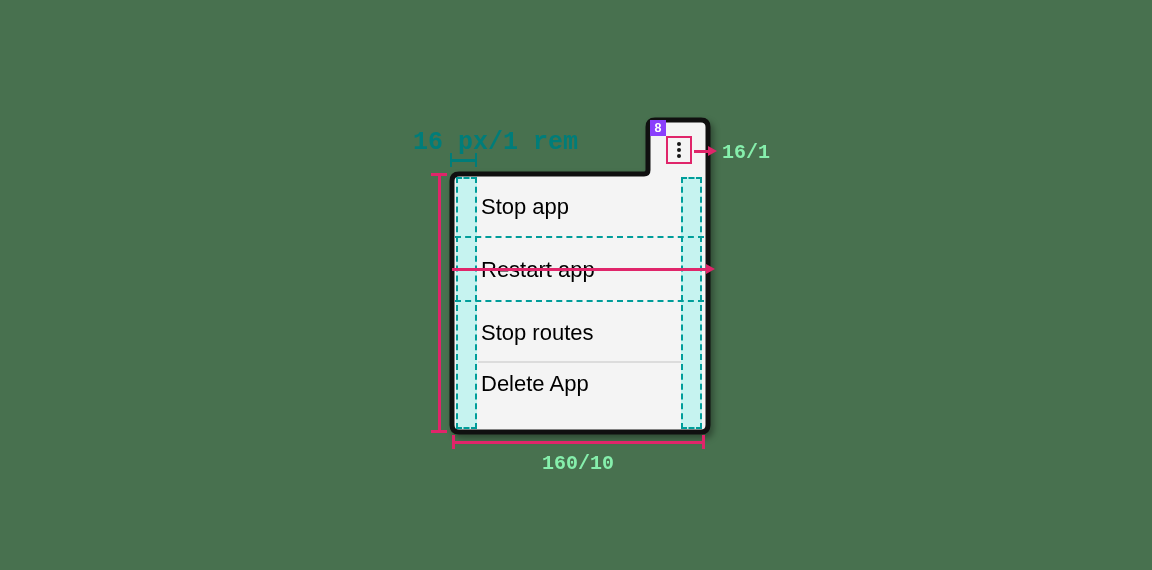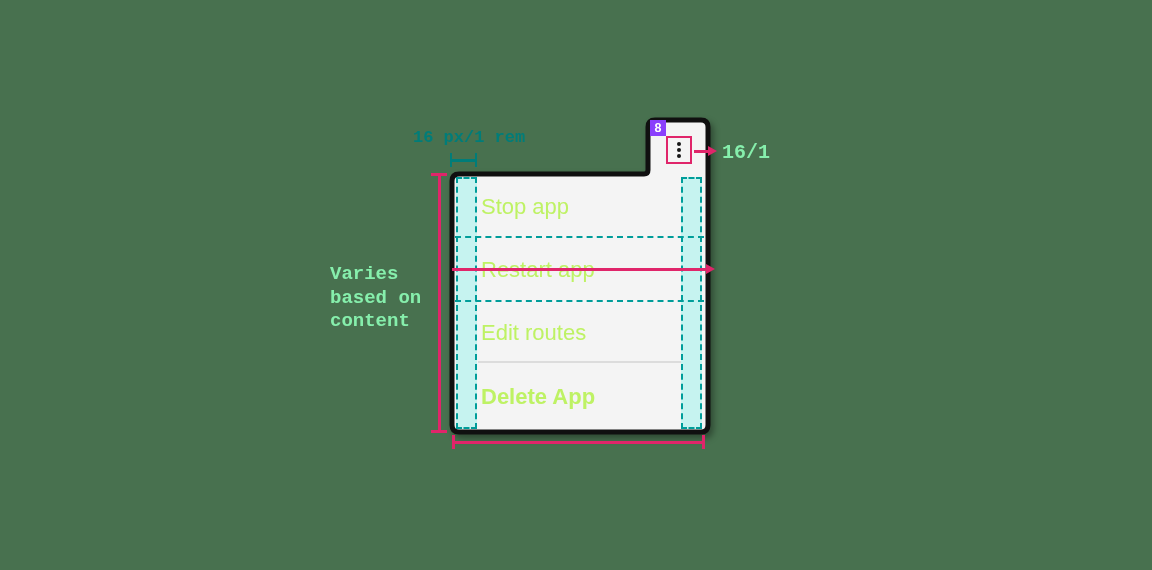--- a/index.html
+++ b/index.html
@@ -26,21 +26,21 @@
     height:0;
   }
 
   
   .menu-item{
     position:absolute;
     left:481px;
     height:24px;
     font-size:22px;
     line-height:24px;
-    color:#bef264;
+    color:#000000;
     white-space:nowrap;
   }
   .divider{background:#dcdcdc;}
 
   
   .icon-box{
     box-sizing:border-box;
     border:2.5px solid #e0256a;
     display:flex;flex-direction:column;
     align-items:center;justify-content:space-evenly;
@@ -91,49 +91,45 @@
   <div class="abs space-col" style="left:456px;top:177px;width:21px;height:252px;"></div>
   <div class="abs space-col" style="left:681px;top:177px;width:21px;height:252px;"></div>
 
   <div class="abs space-hline" style="left:455px;top:236px;width:249px;"></div>
   <div class="abs space-hline" style="left:455px;top:300px;width:249px;"></div>
 
   <div class="abs divider" style="left:478px;top:361px;width:203px;height:2px;"></div>
 
   <div class="menu-item" style="top:195px;">Stop app</div>
   <div class="menu-item" style="top:258px;">Restart app</div>
-  <div class="menu-item" style="top:321px;">Edit routes</div>
-  <div class="menu-item" style="top:385px;font-weight:bold;">Delete App</div>
+  <div class="menu-item" style="top:321px;">Stop routes</div>
+  <div class="menu-item" style="top:372px;">Delete App</div>
 
   <div class="abs icon-box" style="left:666px;top:136px;width:26px;height:28px;">
     <span class="dot"></span>
     <span class="dot"></span>
     <span class="dot"></span>
   </div>
 
   <div class="abs badge" style="left:650px;top:120px;width:16px;height:16px;">8</div>
 
-  <div class="abs mono teal" style="left:413px;top:128px;font-size:17px;">16 px/1 rem</div>
+  <div class="abs mono teal" style="left:413px;top:128px;font-size:25px;">16 px/1 rem</div>
   <div class="abs bracket-h" style="left:450px;top:153px;width:27px;height:14px;">
     <span class="mid"></span>
   </div>
 
   <div class="abs pink-line" style="left:694px;top:150px;width:16px;height:2.5px;"></div>
   <div class="abs arrow-right" style="left:708px;top:146px;"></div>
   <div class="abs mono pink" style="left:722px;top:141px;font-size:20px;">16/1</div>
 
   <div class="abs pink-line" style="left:452px;top:268px;width:258px;height:2.5px;"></div>
   <div class="abs arrow-right" style="left:706px;top:264px;"></div>
 
   <div class="abs pink-line" style="left:438px;top:174px;width:2.5px;height:258px;"></div>
   <div class="abs pink-line" style="left:431px;top:173px;width:16px;height:2.5px;"></div>
   <div class="abs pink-line" style="left:431px;top:430px;width:16px;height:2.5px;"></div>
-  <div class="abs mono pink" style="left:330px;top:263px;font-size:19px;line-height:23.5px;">
-    <div>Varies</div>
-    <div>based on</div>
-    <div>content</div>
-  </div>
 
   <div class="abs pink-line" style="left:452px;top:441px;width:252px;height:2.5px;"></div>
   <div class="abs pink-line" style="left:452px;top:435px;width:2.5px;height:14px;"></div>
   <div class="abs pink-line" style="left:702px;top:435px;width:2.5px;height:14px;"></div>
+  <div class="abs mono pink" style="left:452px;top:452px;width:252px;text-align:center;font-size:20px;">160/10</div>
 
 </div>
 
 </body></html>

